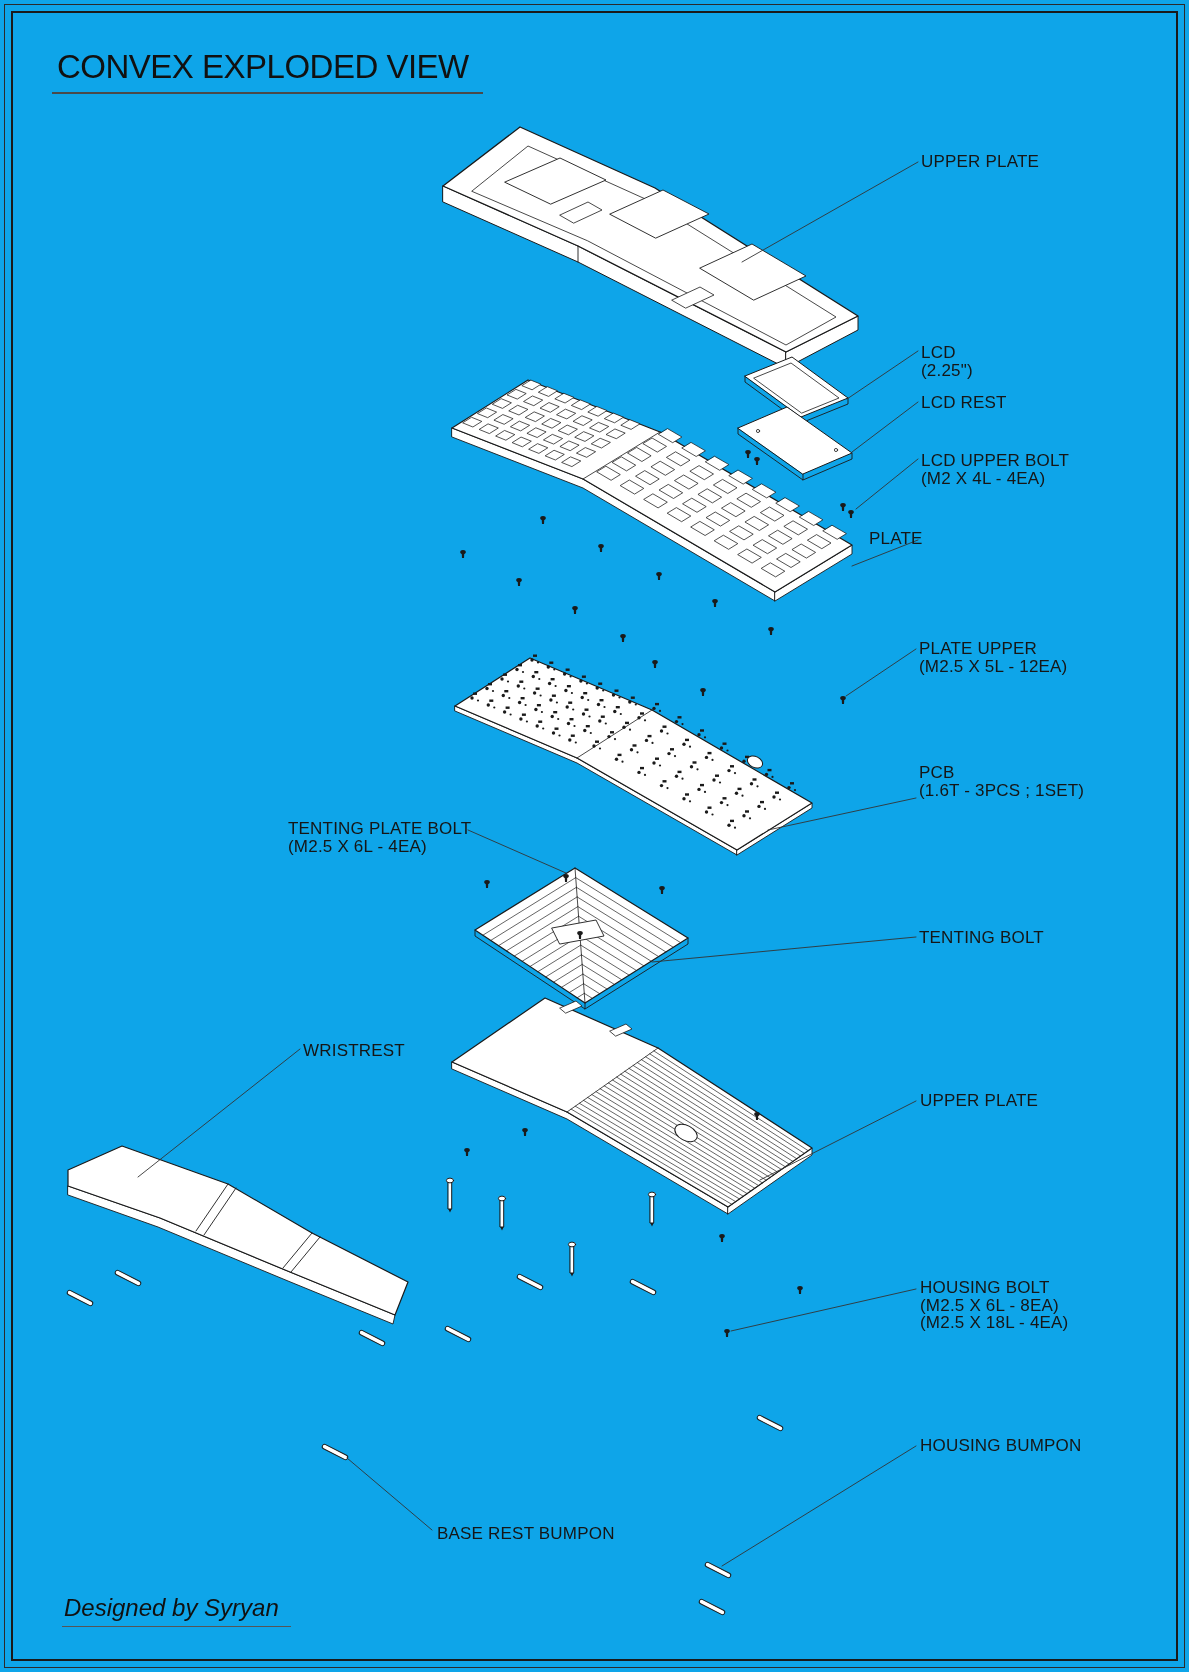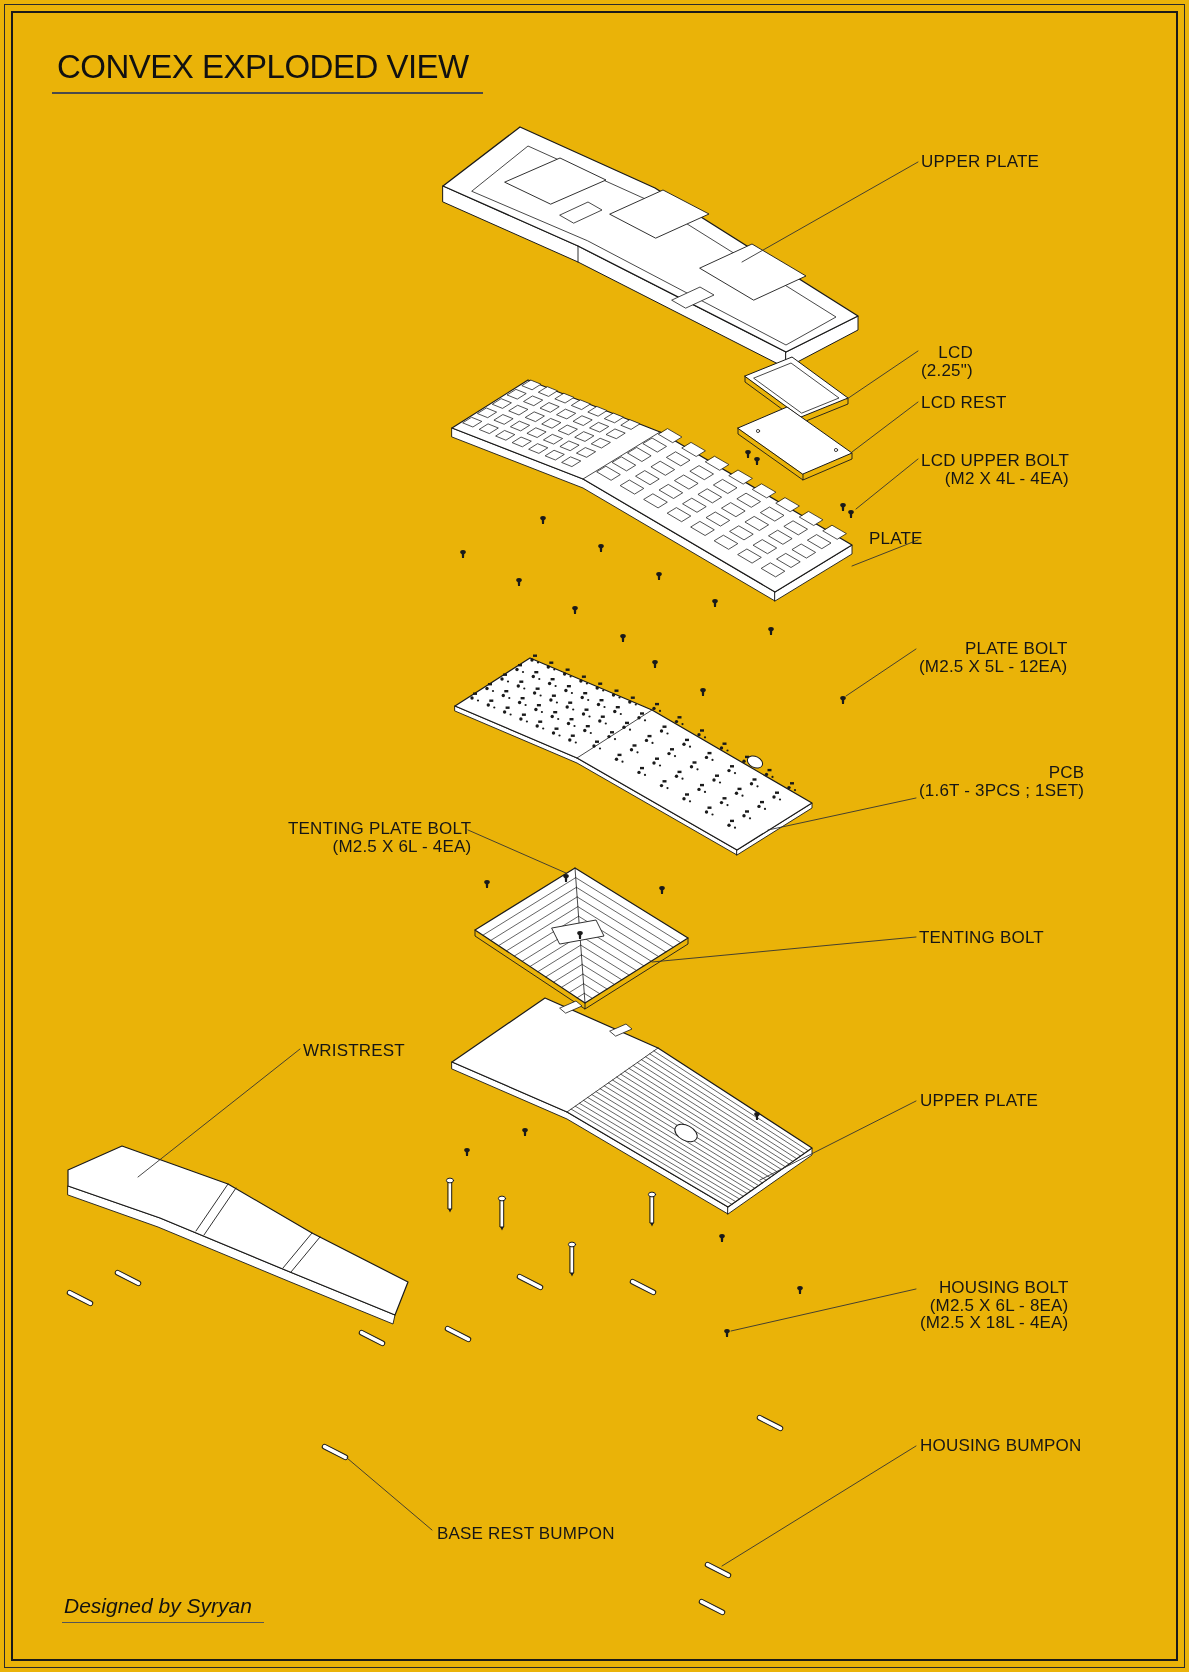--- a/index.html
+++ b/index.html
@@ -1,25 +1,25 @@
 <!DOCTYPE html>
 <html><head>
 <meta charset="utf-8">
 <style>
   html,body{margin:0;padding:0;background:#ffffff;}
-  .sheet{position:relative;width:1189px;height:1672px;background:#eab308;overflow:hidden;
+  .sheet{position:relative;width:1189px;height:1672px;background:#0ea5e9;overflow:hidden;
          font-family:"Liberation Sans",sans-serif;color:#161616;}
   .frame-outer{position:absolute;inset:4px;border:1.5px solid #2b2b2b;pointer-events:none;}
   .frame-inner{position:absolute;inset:11px;border:2px solid #1a1a1a;pointer-events:none;}
   .drawing{position:absolute;left:0;top:0;}
   .title{position:absolute;left:52px;top:48px;font-size:33px;letter-spacing:-0.5px;color:#111;
          border-bottom:2px solid #4a4a4a;padding:0 14px 6px 5px;white-space:nowrap;}
   .lbl{position:absolute;font-size:17px;line-height:17.5px;letter-spacing:0.2px;white-space:nowrap;color:#161616;}
-  .lbl span{display:block;text-align:right;}
-  .credit{position:absolute;left:62px;top:1594px;font-size:21px;font-style:italic;color:#111;
+  .lbl span{display:block;}
+  .credit{position:absolute;left:62px;top:1594px;font-size:24px;font-style:italic;color:#111;
           border-bottom:1.5px solid #555;padding:0 12px 4px 2px;white-space:nowrap;}
 </style>
 </head>
 <body>
 
 <div class="sheet">
   <div class="frame-outer"></div>
   <div class="frame-inner"></div>
 
   <svg class="drawing" width="1189" height="1672" viewBox="0 0 1189 1672" fill="none" stroke="#1a1a1a" stroke-width="1" stroke-linejoin="round" stroke-linecap="round">
@@ -519,21 +519,21 @@
     <span>LCD REST</span>
   </div>
   <div class="lbl" style="left:921px;top:452px">
     <span>LCD UPPER BOLT</span>
     <span>(M2 X 4L - 4EA)</span>
   </div>
   <div class="lbl" style="left:869px;top:530px">
     <span>PLATE</span>
   </div>
   <div class="lbl" style="left:919px;top:640px">
-    <span>PLATE BOLT</span>
+    <span>PLATE UPPER</span>
     <span>(M2.5 X 5L - 12EA)</span>
   </div>
   <div class="lbl" style="left:919px;top:764px">
     <span>PCB</span>
     <span>(1.6T - 3PCS ; 1SET)</span>
   </div>
   <div class="lbl" style="left:288px;top:820px">
     <span>TENTING PLATE BOLT</span>
     <span>(M2.5 X 6L - 4EA)</span>
   </div>

